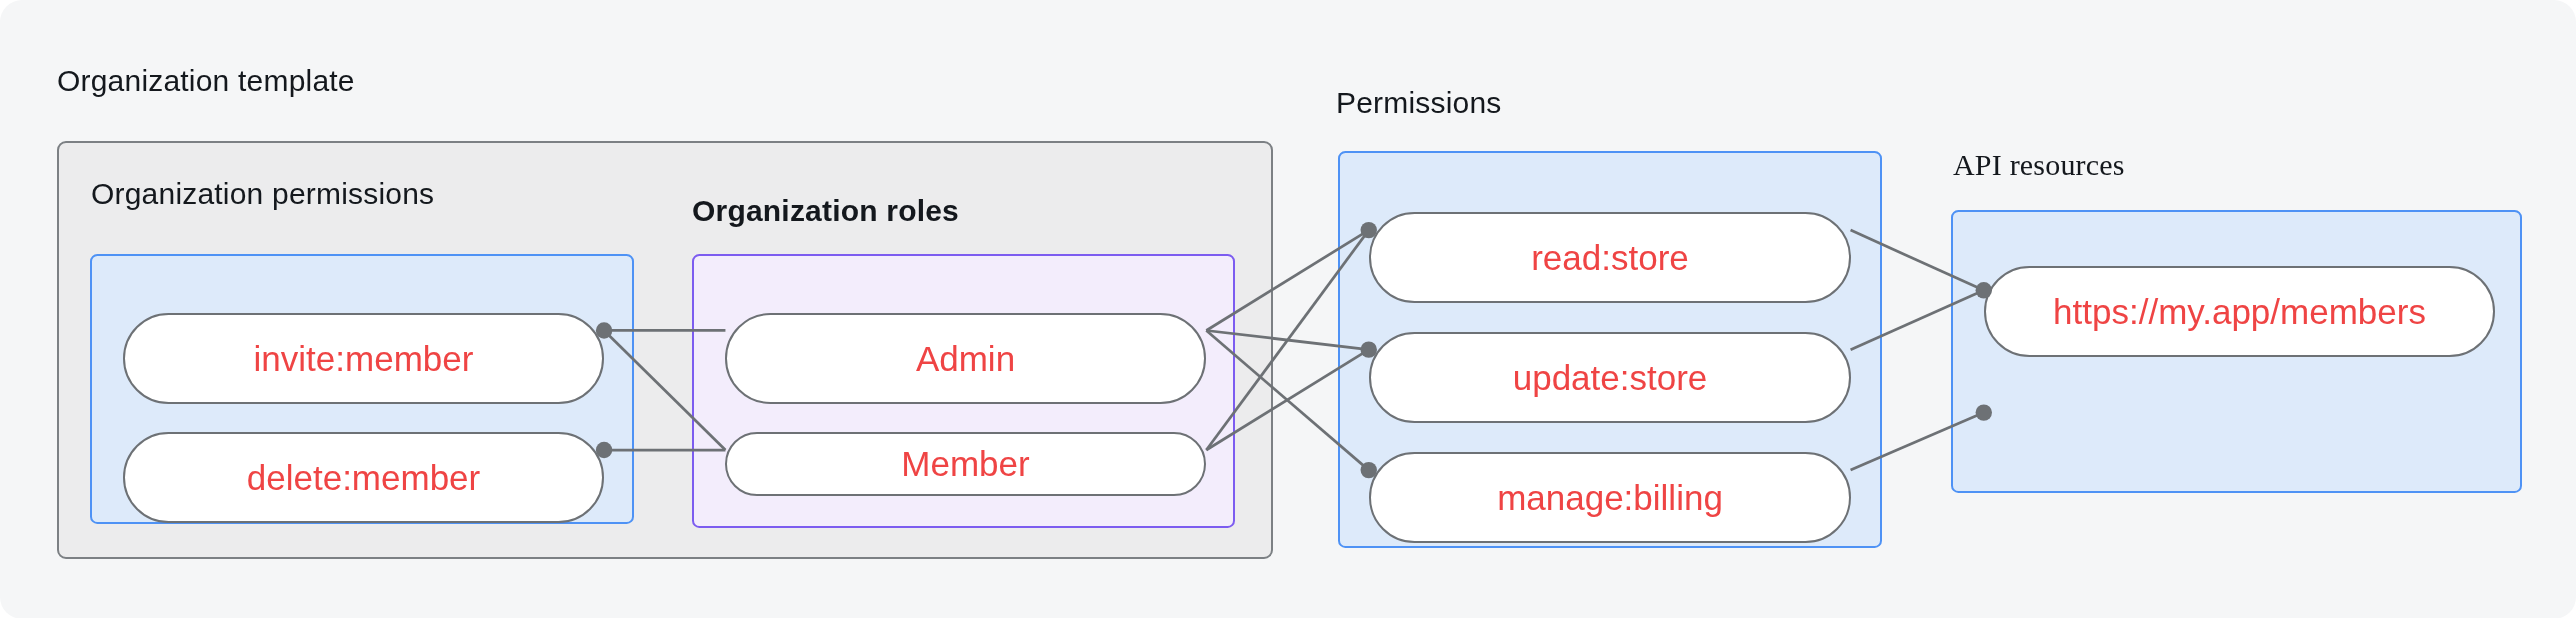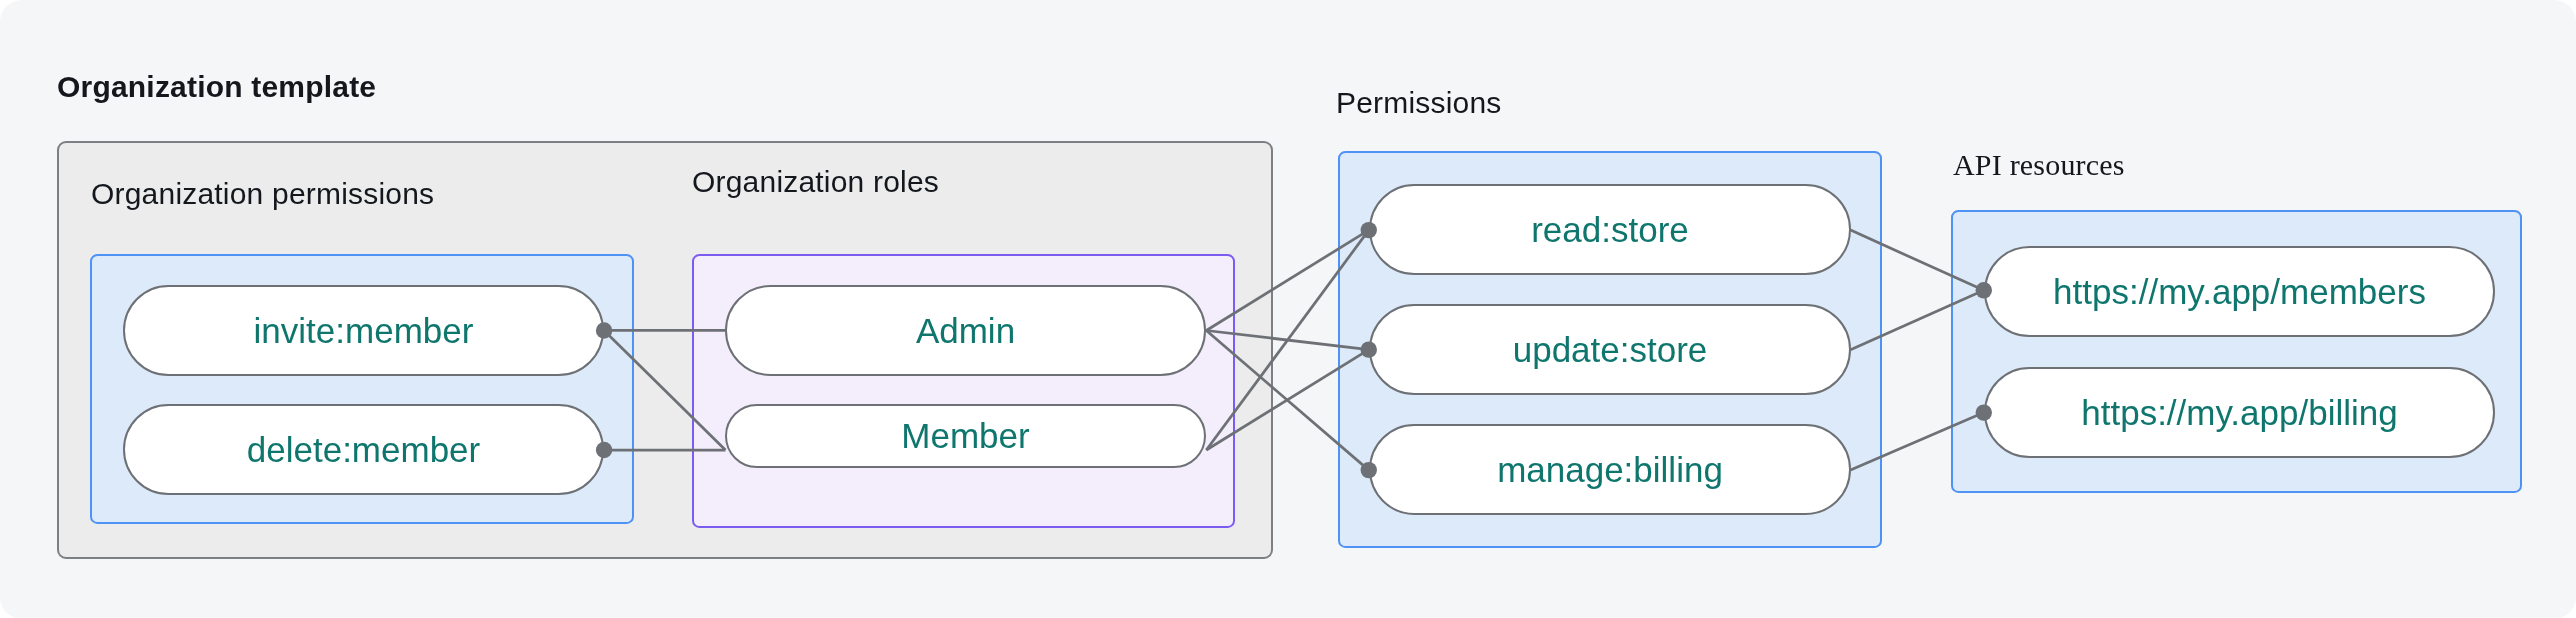--- a/index.html
+++ b/index.html
@@ -46,48 +46,49 @@
   .pill {
     position: absolute;
     box-sizing: border-box;
     background: #ffffff;
     border: 2.7px solid #6d7175;
     border-radius: 912px;
     display: flex;
     align-items: center;
     justify-content: center;
     font-size: 35px;
-    color: #0f766e;
+    color: #ef4444;
     white-space: nowrap;
     z-index: 10;
+    margin-top: 28px;
   }
   svg.wires {
     position: absolute;
     left: 0; top: 0;
     z-index: 5;
   }
   svg.dots {
     position: absolute;
     left: 0; top: 0;
     z-index: 20;
     pointer-events: none;
   }
 </style>
 </head>
 <body>
 
 <div class="canvas">
 
-  <div class="title" style="left:57px; top:68px;font-weight:bold;">Organization template</div>
+  <div class="title" style="left:57px; top:62px;">Organization template</div>
 
   <div class="box box-gray" style="left:57px; top:141px; width:1216px; height:418px;"></div>
 
   <div class="title" style="left:91px; top:175px;">Organization permissions</div>
 
-  <div class="title" style="left:692px; top:163px;">Organization roles</div>
+  <div class="title" style="left:692px; top:192px;font-weight:bold;">Organization roles</div>
 
   <div class="box box-blue" style="left:90px; top:254px; width:544px; height:270px;"></div>
 
   <div class="box box-purple" style="left:692px; top:254px; width:543px; height:274px;"></div>
 
   <div class="title" style="left:1336px; top:84px;">Permissions</div>
 
   <div class="box box-blue" style="left:1338px; top:151px; width:544px; height:397px;"></div>
 
   <div class="title" style="left:1953px; top:146px;font-family:Liberation Serif, serif;">API resources</div>
@@ -122,25 +123,22 @@
   </div>
   <div class="pill" style="left: 1369px; top: 184px; width: 482px; height: 91px;">
     <span>read:store</span>
   </div>
   <div class="pill" style="left: 1369px; top: 304px; width: 482px; height: 91px;">
     <span>update:store</span>
   </div>
   <div class="pill" style="left: 1369px; top: 424px; width: 482px; height: 91px;">
     <span>manage:billing</span>
   </div>
-  <div class="pill" style="left: 1984px; top: 246px; width: 511px; height: 91px;">
+  <div class="pill" style="left: 1984px; top: 238px; width: 511px; height: 91px;">
     <span>https://my.app/members</span>
-  </div>
-  <div class="pill" style="left: 1984px; top: 367px; width: 511px; height: 91px;">
-    <span>https://my.app/billing</span>
   </div>
 
   <svg class="dots" width="2576" height="619" viewBox="0 0 2823 678">
       <circle cx="662" cy="362" r="9" fill="#6d7175"></circle>
       <circle cx="662" cy="493" r="9" fill="#6d7175"></circle>
       <circle cx="1500" cy="252" r="9" fill="#6d7175"></circle>
       <circle cx="1500" cy="383" r="9" fill="#6d7175"></circle>
       <circle cx="1500" cy="515" r="9" fill="#6d7175"></circle>
       <circle cx="2174" cy="318" r="9" fill="#6d7175"></circle>
       <circle cx="2174" cy="452" r="9" fill="#6d7175"></circle>

